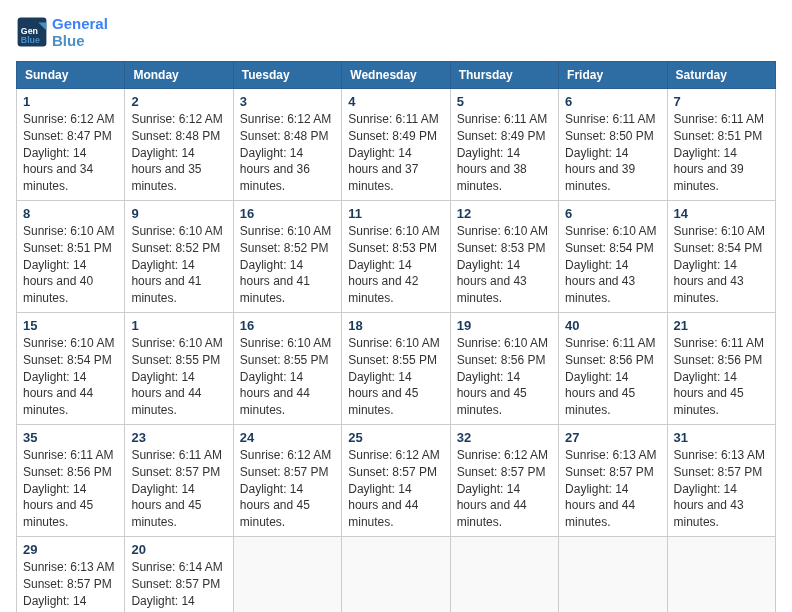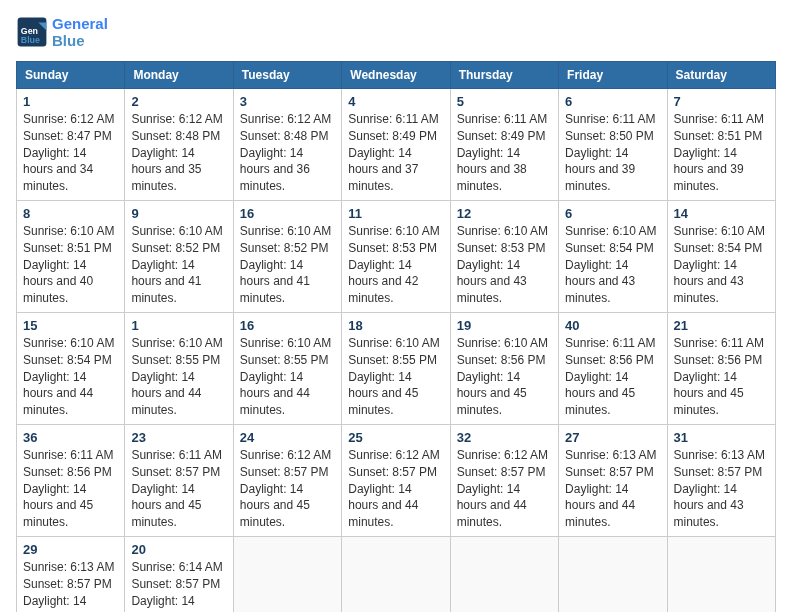--- a/index.html
+++ b/index.html
@@ -283,21 +283,21 @@
         <span class="day-number">21</span>
         <div class="day-info">
           Sunrise: 6:11 AM<br>
           Sunset: 8:56 PM<br>
           Daylight: 14 hours and 45 minutes.
         </div>
       </td>
       </tr>
       <tr class="week-row">
         <td>
-        <span class="day-number">36</span>
+        <span class="day-number">35</span>
         <div class="day-info">
           Sunrise: 6:11 AM<br>
           Sunset: 8:56 PM<br>
           Daylight: 14 hours and 45 minutes.
         </div>
       </td>
         <td>
         <span class="day-number">23</span>
         <div class="day-info">
           Sunrise: 6:11 AM<br>

